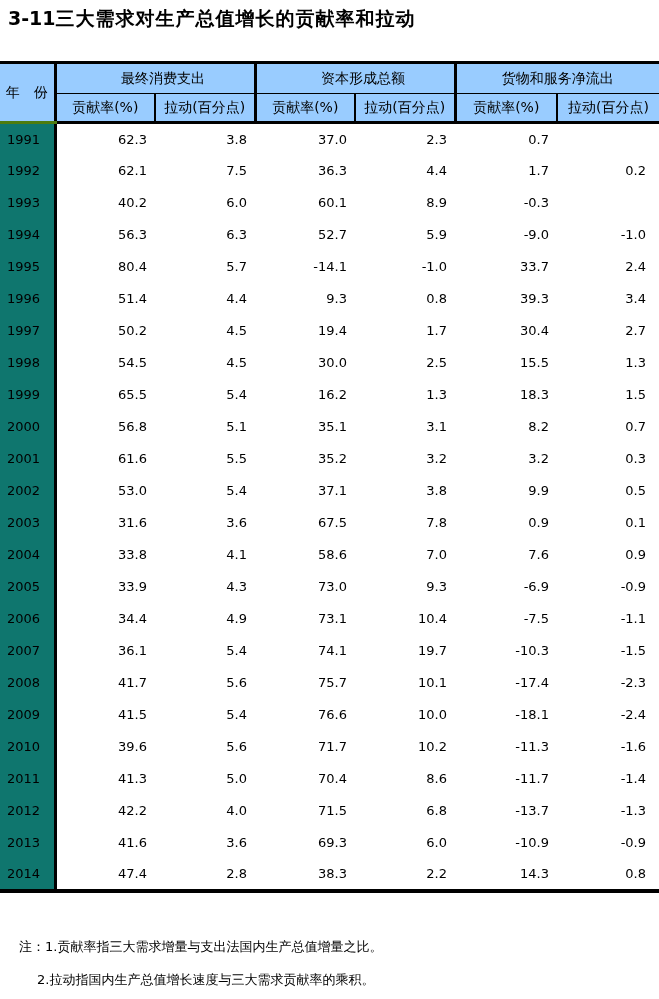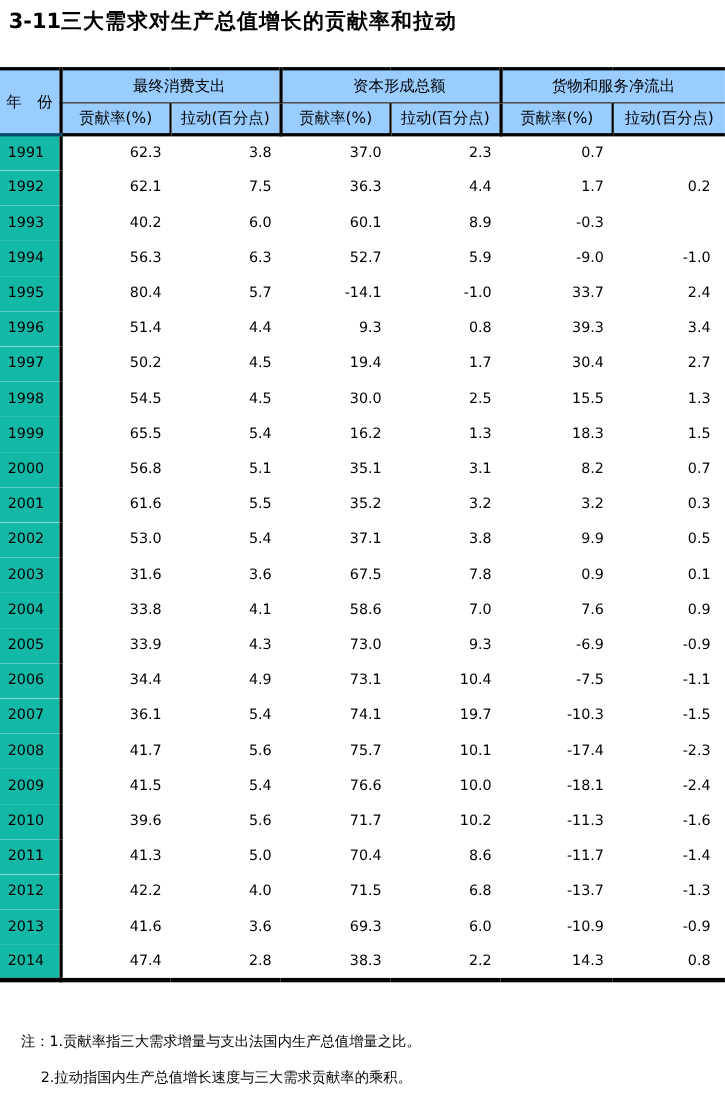--- a/index.html
+++ b/index.html
@@ -33,34 +33,34 @@
     font-weight: normal;
     overflow: hidden; white-space: nowrap;
   }
 
   
   .stat-table thead th { background: #99CCFF; text-align: center; font-size: 14px; }
   .stat-table thead tr.hrow1 th { height: 31px; }
   .stat-table thead tr.hrow2 th { height: 29px; }
   th.year-head {
     border-right: 3px solid #000;
-    border-bottom: 3px solid #0c4a6e;
+    border-bottom: 3px solid #4d7c0f;
     font-size: 14px;
   }
   th.group { border-bottom: 1px solid #000; }
   th.group-sep { border-right: 3px solid #000; padding-left: 16px; }
   th.sub { border-bottom: 3px solid #000; margin-top: 36px; }
   th.sub-mid { border-right: 2px solid #000; }
   th.sub-end { border-right: 3px solid #000; }
 
   
   .stat-table tbody tr { height: 32px; }
   .stat-table tbody td { font-size: 13px; vertical-align: middle; }
   td.year-cell {
-    background: #14b8a6;
+    background: #0f766e;
     border-right: 3px solid #000;
     text-align: left; padding-left: 7px;
     font-size: 13px;
   }
   td.value-cell { text-align: right; padding-right: 8px; }
   td.value-cell.last { padding-right: 13px; }
 
   
   .note { position: absolute; font-size: 13px; white-space: nowrap; }
   .note-1 { top: 938px; left: 19px; }

